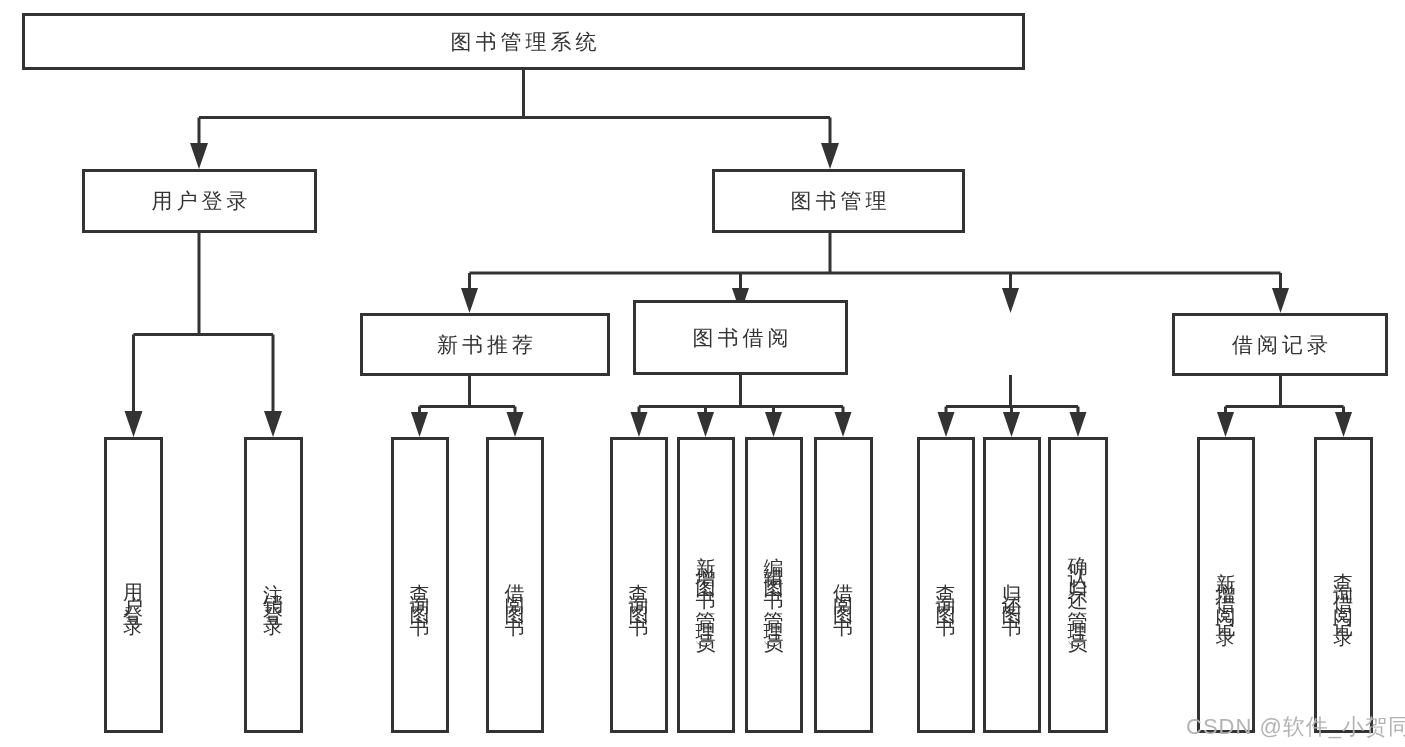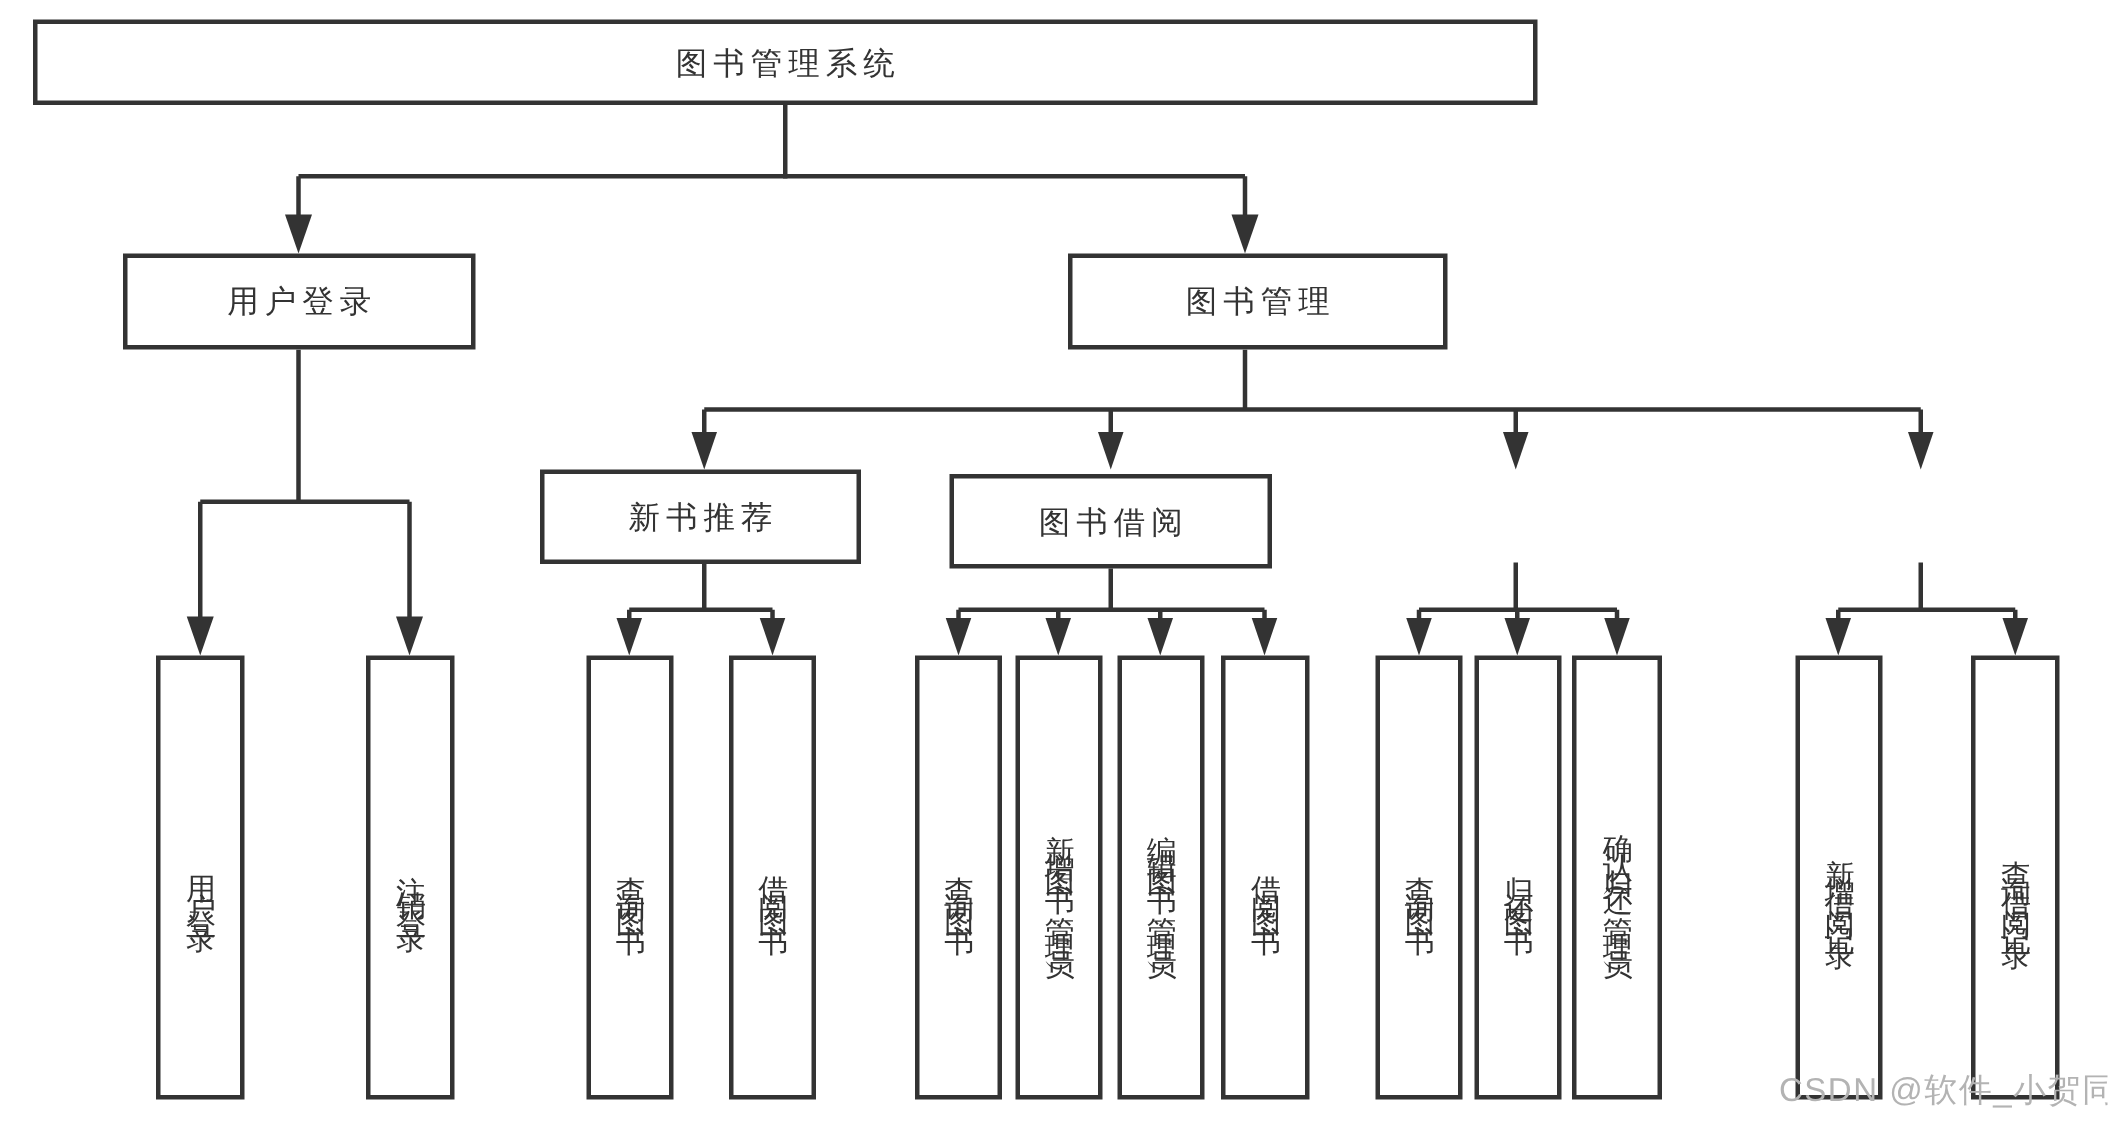--- a/index.html
+++ b/index.html
@@ -129,25 +129,28 @@
     <span class="lbl">图书管理系统</span>
   </div>
 
   <div class="box h-box" style="left:82px;top:169px;width:235px;height:64px">
     <span class="lbl">用户登录</span>
   </div>
   <div class="box h-box" style="left:712px;top:169px;width:253px;height:64px">
     <span class="lbl">图书管理</span>
   </div>
 
-  <div class="box h-box" style="left:360px;top:313px;width:214px;height:63px">
+  <div class="box h-box" style="left:360px;top:313px;width:250px;height:63px">
     <span class="lbl">新书推荐</span>
   </div>
-  <div class="box h-box" style="left:633px;top:316px;width:215px;height:63px">
+  <div class="box h-box" style="left:633px;top:300px;width:215px;height:75px">
     <span class="lbl">图书借阅</span>
+  </div>
+  <div class="box h-box" style="left:1172px;top:313px;width:216px;height:63px">
+    <span class="lbl">借阅记录</span>
   </div>
 
   <div class="box v-box" style="left:104px;top:437px;width:59px;height:296px">
     <span class="lbl">用户登录</span>
   </div>
   <div class="box v-box" style="left:244px;top:437px;width:59px;height:296px">
     <span class="lbl">注销登录</span>
   </div>
 
   <div class="box v-box" style="left:391px;top:437px;width:58px;height:296px">

